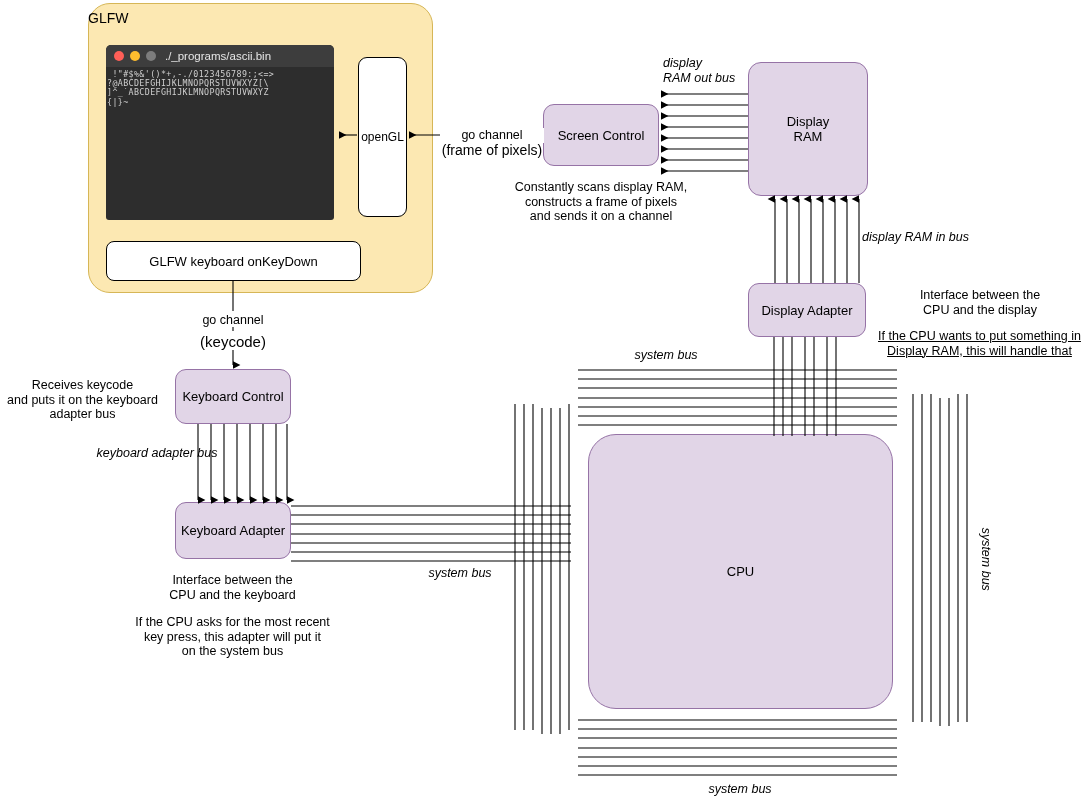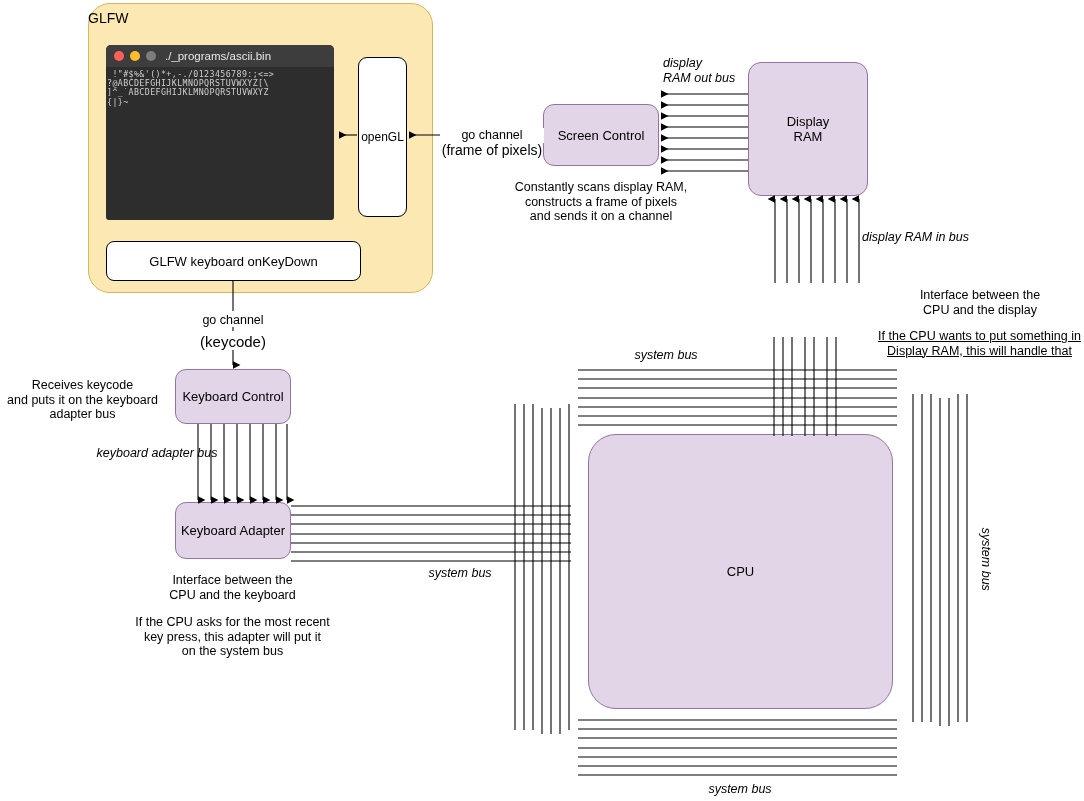--- a/index.html
+++ b/index.html
@@ -183,20 +183,23 @@
     <span>Screen Control</span>
   </div>
 
   <div class="abs pbox" id="display-ram">
     <span>
       <span>Display</span><br>
       <span>RAM</span>
     </span>
   </div>
 
+  <div class="abs pbox" id="display-adapter">
+    <span>Display Adapter</span>
+  </div>
 
   <div class="abs pbox" id="keyboard-control">
     <span>Keyboard Control</span>
   </div>
 
   <div class="abs pbox" id="keyboard-adapter">
     <span>Keyboard Adapter</span>
   </div>
 
   <div class="abs pbox" id="cpu">

